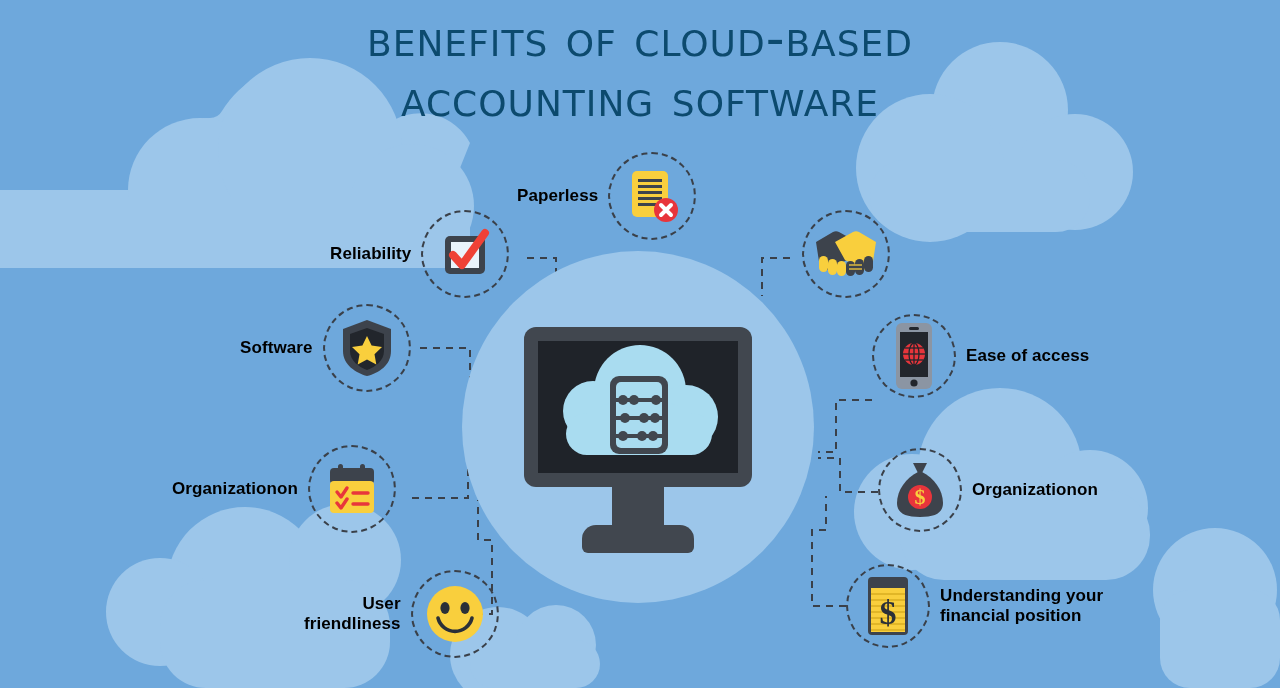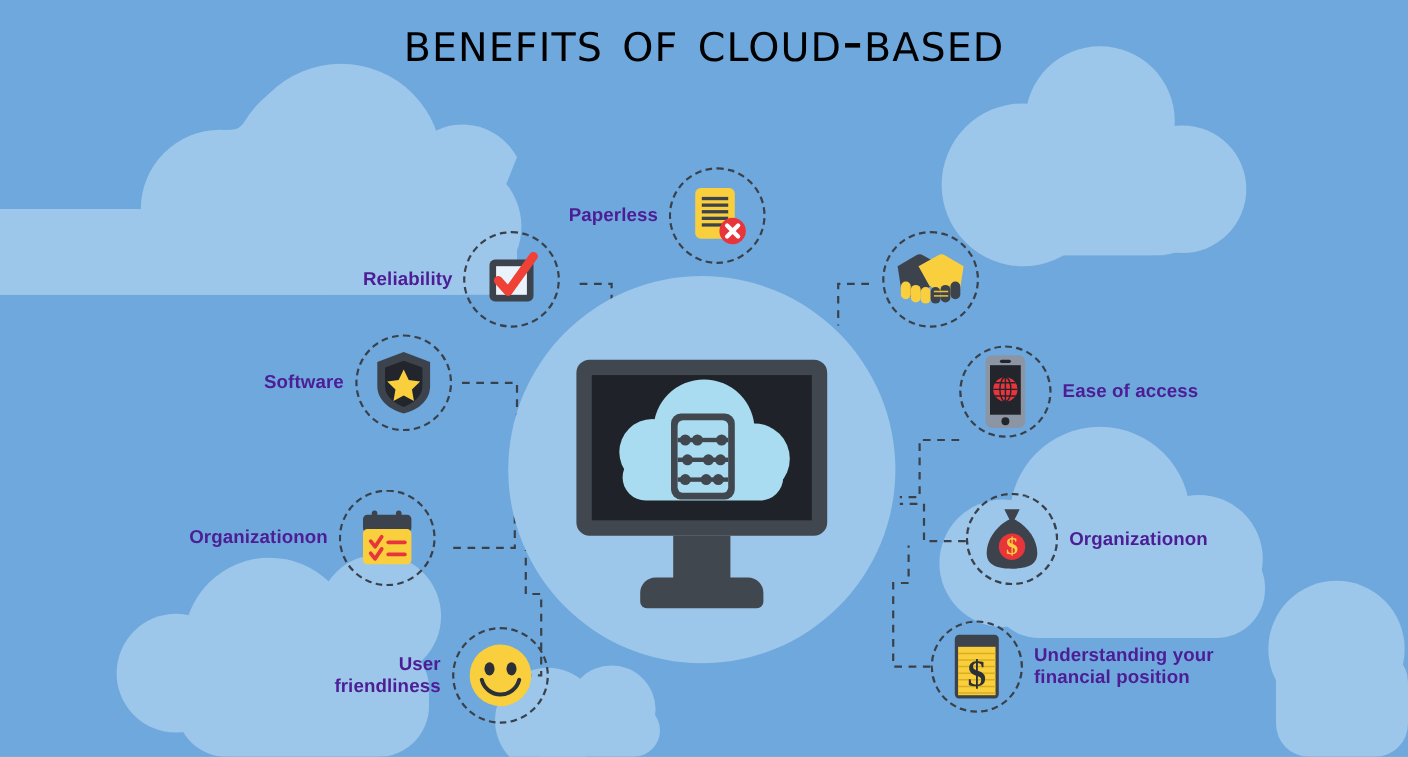--- a/index.html
+++ b/index.html
@@ -22,37 +22,37 @@
   .title-block{
     position:absolute;
     left:0; top:8px;
     width:1280px;
     text-align:center;
     z-index:6;
     pointer-events:none;
   }
   .title-line{
     display:block;
-    color:#000000;
+    color:#0c4a6e;
     font-family:"DejaVu Sans","Liberation Sans",sans-serif;
     font-weight:400;
     font-size:52px;
     letter-spacing:1px;
     line-height:60px;
     font-variant:small-caps;
     text-transform:lowercase;
   }
   .title-line::first-letter{font-size:52px;}
 
   
   .node{position:absolute;z-index:5;display:flex;align-items:center;}
   .node.right{flex-direction:row;}
   .node.left{flex-direction:row;}
   .node-label{
-    color:#4c1d95;
+    color:#000000;
     font-weight:bold;
     font-size:17px;
     line-height:20px;
     white-space:pre-line;
     letter-spacing:.1px;
   }
   .node.left .node-label{text-align:right;padding-right:10px;}
   .node.right .node-label{text-align:left;padding-left:10px;}
 
   .icon-circle{
@@ -136,20 +136,21 @@
 
     <path d="M872,400 L836,400 L836,452 L818,452"></path>
 
     <path d="M878,492 L840,492 L840,458 L818,458"></path>
 
     <path d="M846,606 L812,606 L812,530 L826,530 L826,496"></path>
   </svg>
 
   <div class="title-block">
     <span class="title-line">Benefits of Cloud-Based</span>
+    <span class="title-line">Accounting Software</span>
   </div>
 
   <div id="center-stage">
     <div id="center-halo"></div>
     <svg width="352" height="352" viewBox="0 0 352 352" xmlns="http://www.w3.org/2000/svg" style="position:absolute;left:0;top:0;">
 
       <rect x="62" y="76" width="228" height="160" rx="12" fill="#41474f"></rect>
       <rect x="76" y="90" width="200" height="132" fill="#1f2329"></rect>
 
       <rect x="150" y="236" width="52" height="44" fill="#41474f"></rect>

